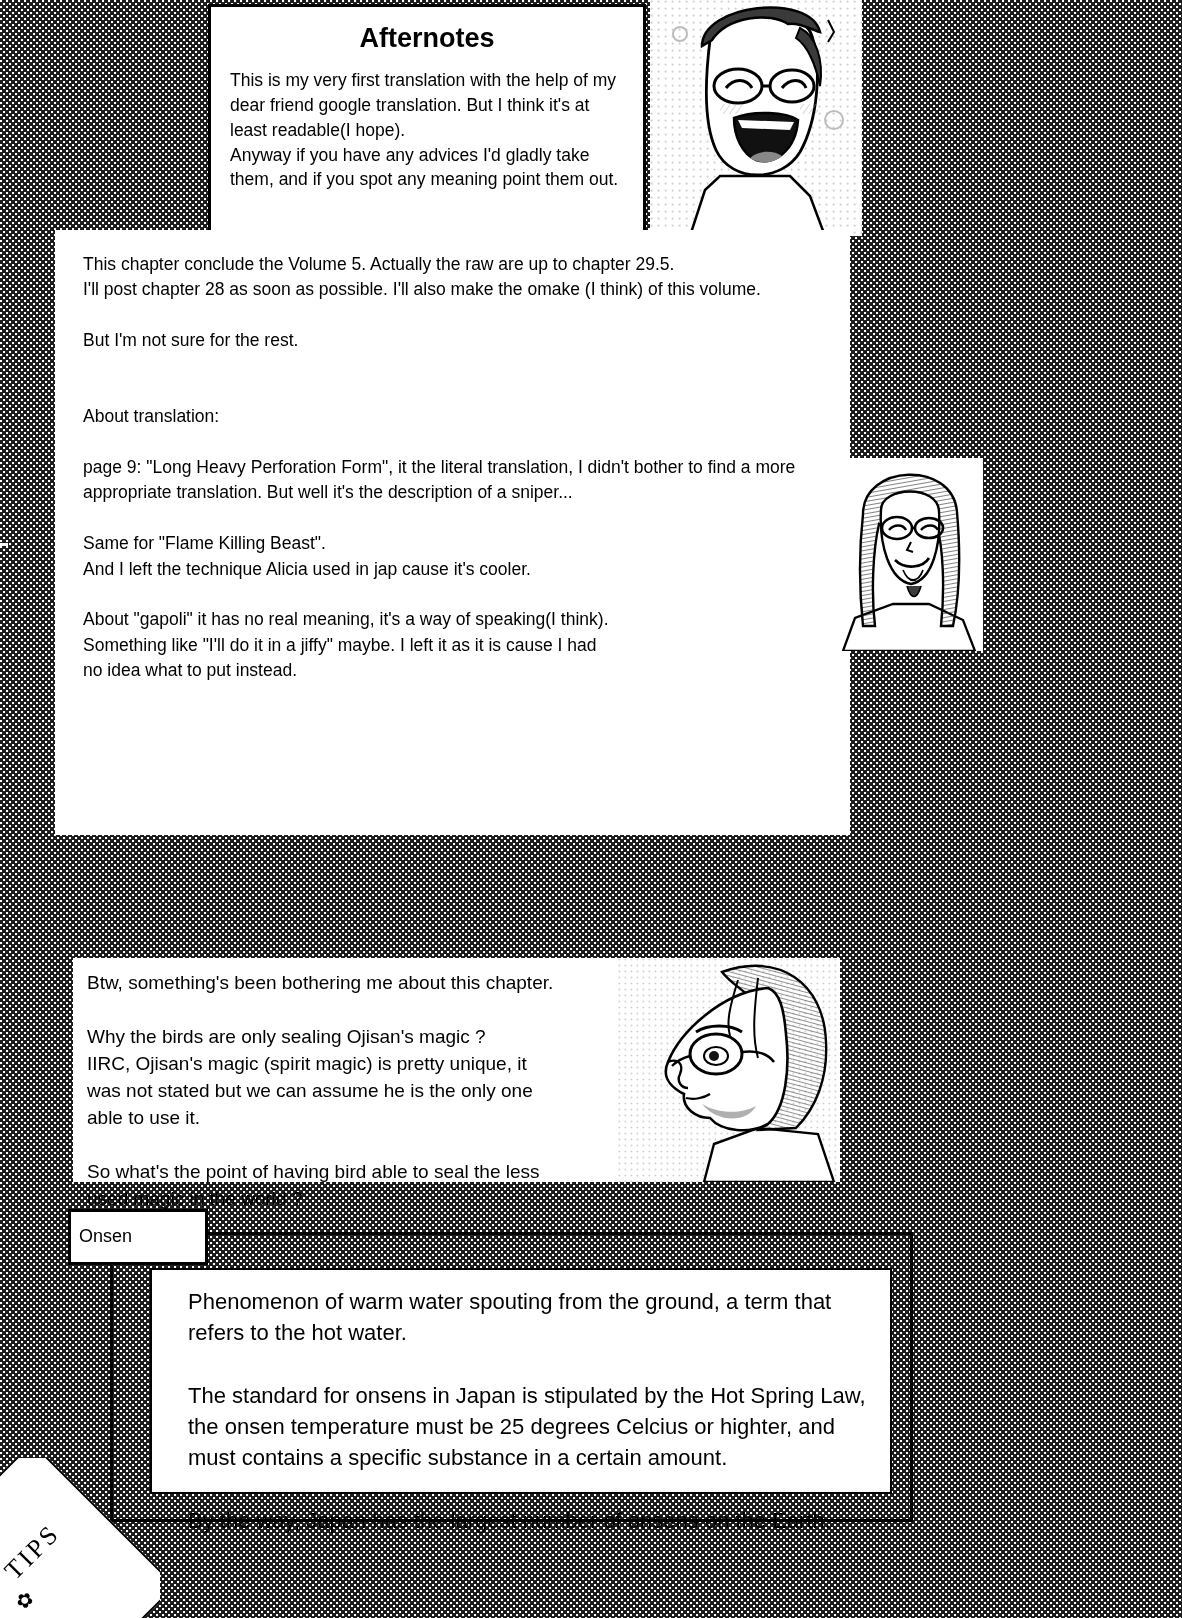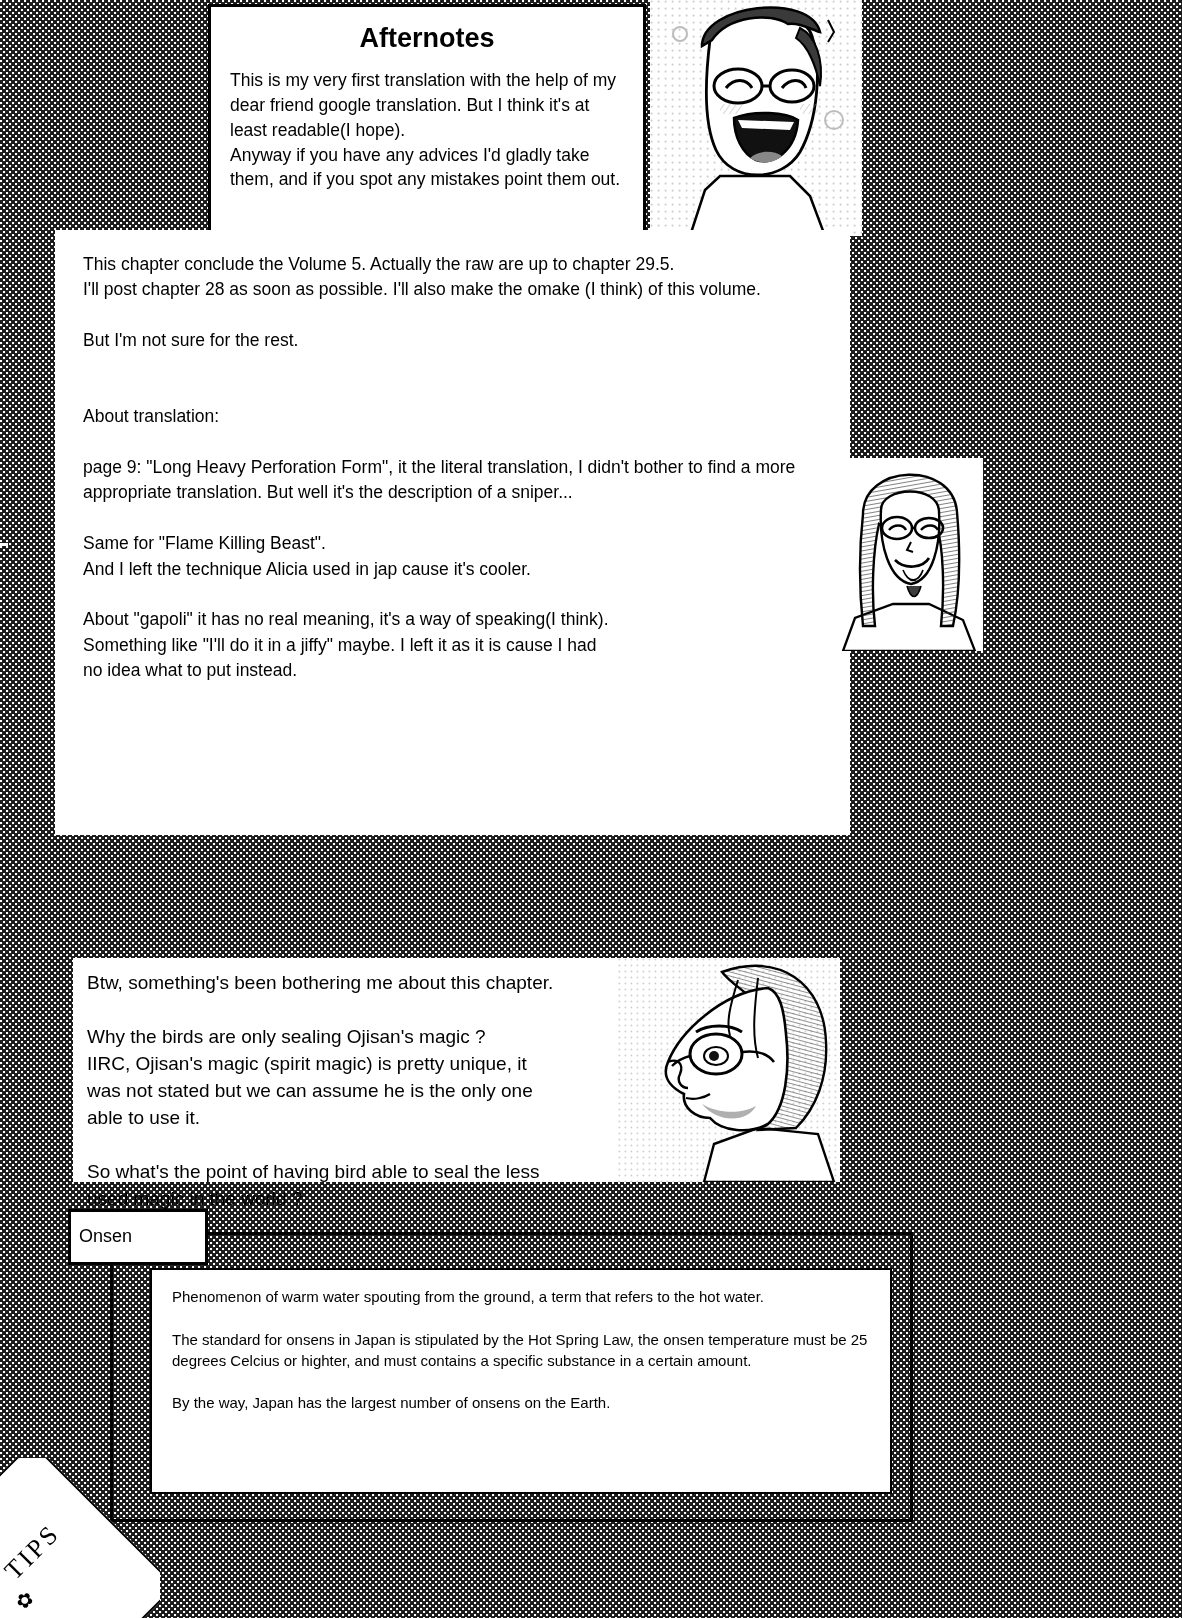--- a/index.html
+++ b/index.html
@@ -149,22 +149,22 @@
     position: absolute;
     left: 150px;
     top: 1268px;
     width: 742px;
     height: 226px;
     background: #ffffff;
     border: 2px solid #000;
     box-sizing: border-box;
   }
   #tips-body {
-    margin: 16px 20px 0 20px;
-    font-size: 15px;
+    margin: 16px 20px 0 36px;
+    font-size: 22px;
     line-height: 1.42;
   }
 
   
   #tips-corner {
     position: absolute;
     left: 0;
     bottom: 0;
     width: 160px;
     height: 160px;
@@ -217,21 +217,21 @@
 </head>
 <body>
 
 <div id="page">
 
   <div id="left-tick"></div>
 
   <div class="wbox bordered" id="afternotes-panel">
     <div id="afternotes-title">Afternotes</div>
     <div class="txt" id="afternotes-body">This is my very first translation with the help of my dear friend google translation. But I think it's at least readable(I hope).
-Anyway if you have any advices I'd gladly take them, and if you spot any mistakes point them out.</div>
+Anyway if you have any advices I'd gladly take them, and if you spot any meaning point them out.</div>
   </div>
 
   <div id="portrait-laugh">
     <svg class="face" width="212" height="236" viewBox="0 0 212 236" aria-hidden="true">
       <rect x="0" y="0" width="212" height="236" fill="#ffffff"></rect>
 
       <defs>
         <pattern id="dots1" width="7" height="7" patternUnits="userSpaceOnUse">
           <circle cx="1.6" cy="1.6" r="1.1" fill="#cfcfcf"></circle>
         </pattern>

